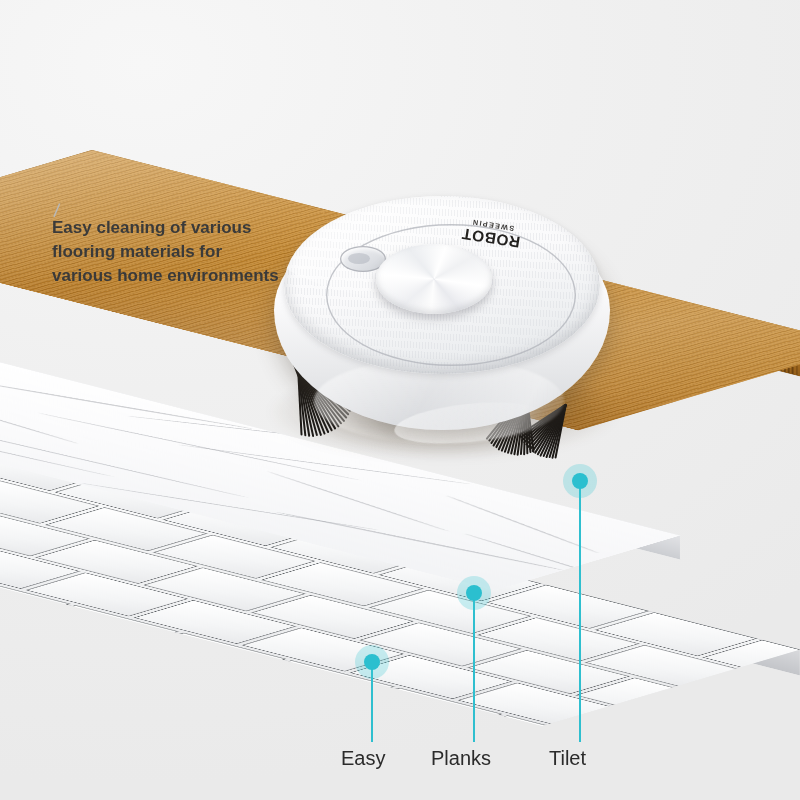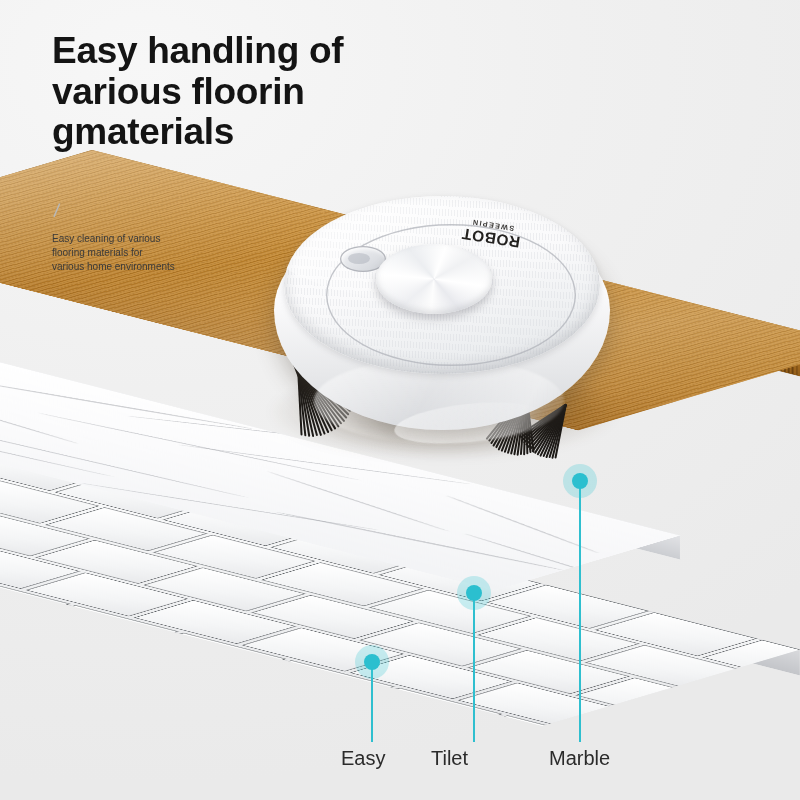--- a/index.html
+++ b/index.html
@@ -19,23 +19,24 @@
     font-size:37px;line-height:1.10;font-weight:bold;
     color:#141414;letter-spacing:-0.3px;
     white-space:pre-line;
   }
   .slash{
     position:absolute;left:54px;top:200px;
     font-size:19px;color:#b9b9b9;font-weight:300;
     transform:rotate(8deg);
   }
   .subtext{
-    position:absolute;left:52px;top:232px;width:240px;
-    font-size:10px;line-height:1.42;color:#3a3a3a;
+    position:absolute;left:52px;top:216px;width:240px;
+    font-size:17px;line-height:1.42;color:#3a3a3a;
     white-space:pre-line;
+    font-weight:bold;
   }
 
   
   .slab{position:absolute;transform-style:preserve-3d;}
 
   
   #tile-slab{left:-210px;top:392px;width:1050px;height:430px;}
   .tile-top{
     position:absolute;left:0;top:0;width:1010px;height:300px;
     background:linear-gradient(160deg,#fdfdfd 0%,#f2f3f4 55%,#e6e7e9 100%);
@@ -378,27 +379,24 @@
       </div>
     </div>
   </div>
 
   <div id="callouts">
       <div class="callout-line" style="left: 370.8px; top: 662px; height: 80px;"></div>
       <div class="callout-dot" style="left: 364px; top: 654px; background: rgb(43, 191, 207);"></div>
       <div class="callout-label" style="left: 341px; top: 747px;">Easy</div>
       <div class="callout-line" style="left: 472.8px; top: 593px; height: 149px;"></div>
       <div class="callout-dot" style="left: 466px; top: 585px; background: rgb(43, 191, 207);"></div>
-      <div class="callout-label" style="left: 431px; top: 747px;">Tilet</div>
+      <div class="callout-label" style="left: 431px; top: 747px;">Planks</div>
       <div class="callout-line" style="left: 578.8px; top: 481px; height: 261px;"></div>
       <div class="callout-dot" style="left: 572px; top: 473px; background: rgb(43, 191, 207);"></div>
-      <div class="callout-label" style="left: 549px; top: 747px;">Marble</div>
-    </div>
-
-  <div class="headline">Easy handling of
-various floorin
-gmaterials</div>
+      <div class="callout-label" style="left: 549px; top: 747px;">Tilet</div>
+    </div>
+
   <div class="slash">/</div>
   <div class="subtext">Easy cleaning of various
 flooring materials for
 various home environments</div>
 
 </div>
 
 </body></html>

